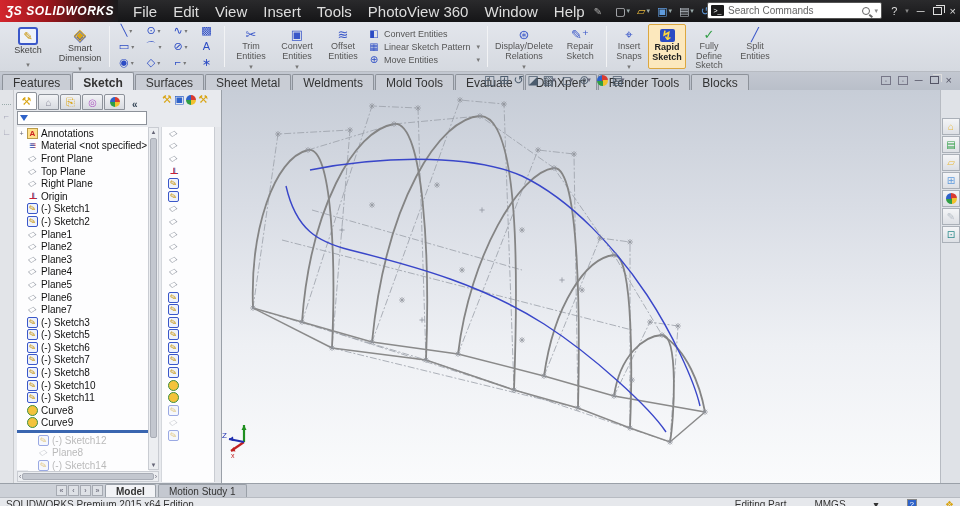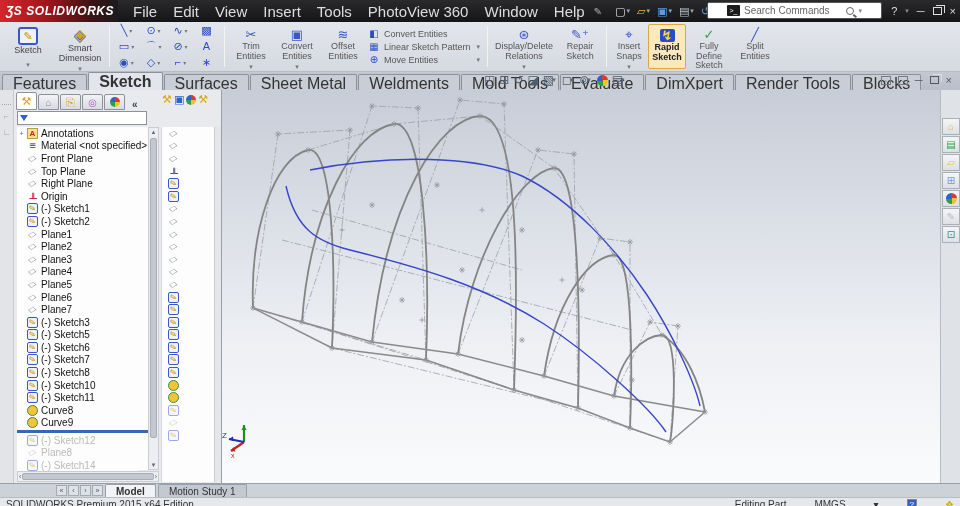--- a/index.html
+++ b/index.html
@@ -14,21 +14,21 @@
   .menu-item{padding:3px 7px;color:#ddd;font-size:15px;cursor:default;}
   .pin{color:#aaa;margin-left:2px;font-size:10px;}
   .qbar{display:flex;align-items:center;margin-left:10px;gap:1px;}
   .qbtn{display:flex;align-items:center;padding:2px 3px;gap:1px;}
   .qbtn .g{font-size:11px;line-height:11px;}
   .qbtn .caret{font-size:7px;color:#9aa;}
   .c-white{color:#e6e9ee;} .c-gold{color:#e8b93c;} .c-blue{color:#5f9bdd;} .c-gray{color:#b9c0c8;}
   .traffic-icon{width:5px;height:11px;background:#222;border-radius:2px;position:relative;}
   .traffic-icon::before{content:"";position:absolute;left:1px;top:1px;width:3px;height:3px;border-radius:50%;background:#e33;box-shadow:0 3.5px 0 #ec2,0 7px 0 #3c3;width:3px;}
   .doc-title{position:absolute;left:500px;top:0;height:22px;display:flex;align-items:center;color:#d9d9d9;font-size:11px;width:150px;justify-content:center;}
-  .search-box{position:absolute;right:78px;top:2px;width:175px;height:17px;background:#fff;border:1px solid #555;border-radius:2px;display:flex;align-items:center;padding:0 19px;gap:4px;color:#777;}
+  .search-box{position:absolute;right:78px;top:2px;width:175px;height:17px;background:#fff;border:1px solid #555;border-radius:2px;display:flex;align-items:center;padding:0 3px;gap:4px;color:#777;}
   .console-ic{width:13px;height:11px;background:#1b1b1b;color:#fff;font-size:7px;line-height:11px;text-align:center;border-radius:1px;flex:none;}
   .search-text{flex:1;font-size:10px;color:#666;}
   .mag{width:8px;height:8px;border:1.4px solid #666;border-radius:50%;position:relative;flex:none;}
   .mag::after{content:"";position:absolute;left:6px;top:7px;width:4px;height:1.5px;background:#666;transform:rotate(40deg);}
   .search-caret{font-size:7px;color:#888;}
   .win-ctrls{position:absolute;right:4px;top:0;height:22px;display:flex;align-items:center;gap:8px;color:#ddd;}
   .help-q{font-size:11px;}
   .wc{font-size:11px;line-height:11px;}
   .wc-restore{width:9px;height:8px;border:1px solid #ddd;position:relative;}
   .wc-restore::before{content:"";position:absolute;left:2px;top:-3px;width:8px;height:7px;border:1px solid #ddd;border-bottom:none;border-left:none;}
@@ -48,21 +48,21 @@
   .smallbtn .ic{font-size:13px;line-height:13px;color:#3a57c9;}
   .smallbtn.pressed{background:#fce8bd;border:1px solid #dca73f;border-radius:2px;color:#222;font-weight:bold;}
   .rapid-ic{background:#2b4bc4;color:#ffd83a !important;border-radius:2px;width:15px;}
   .rowstack{display:flex;flex-direction:column;justify-content:center;gap:2px;width:118px;padding-left:2px;}
   .rowitem{display:flex;align-items:center;gap:4px;font-size:9px;color:#555;}
   .rowitem .ic{color:#2b4bc4;font-size:10px;width:12px;text-align:center;}
   .rowitem .rc{margin-left:auto;font-size:7px;color:#777;padding-right:4px;}
 
   
   .tabrow{position:absolute;left:0;top:72px;width:960px;height:18px;background:linear-gradient(180deg,#c3c8d1,#b9bfc9);display:flex;align-items:flex-end;}
-  .rtab{height:16px;padding:0 10px;display:flex;align-items:flex-start;background:#c9cdd5;border:1px solid #8d929a;border-bottom:none;margin-right:1px;font-size:16px;color:#333;border-radius:2px 2px 0 0;margin-top:7px;}
+  .rtab{height:16px;padding:0 10px;display:flex;align-items:flex-end;background:#c9cdd5;border:1px solid #8d929a;border-bottom:none;margin-right:1px;font-size:12px;color:#333;border-radius:2px 2px 0 0;margin-top:7px;}
   .rtab.active{background:#e2e5eb;font-weight:bold;height:18px;}
   .hud{position:absolute;left:484px;top:1px;display:flex;align-items:center;gap:6px;color:#4d5d6e;}
   .hud .hic{font-size:12px;line-height:14px;}
   .hud .hcaret{font-size:7px;color:#667;margin-left:-3px;}
   .ball-icon{width:11px;height:11px;border-radius:50%;background:conic-gradient(#d93b30 0 25%,#f2c12e 25% 50%,#2f9e44 50% 75%,#2e62c9 75% 100%);display:inline-block;}
   .mdi-ctrls{position:absolute;right:8px;top:2px;display:flex;align-items:center;gap:7px;color:#556;}
   .mdi-box{width:10px;height:9px;border:1px solid #778;font-size:6px;text-align:center;line-height:8px;color:#778;}
 
   
   .leftstrip{position:absolute;left:0;top:90px;width:14px;height:393px;background:#e2e4e8;border-right:1px solid #c8cace;}
@@ -91,21 +91,21 @@
   .grayed .tlabel{color:#777;}
   .annotations-icon{background:#ffe08a;border:1px solid #b99b4a;color:#c22;font-weight:bold;}
   .annotations-icon::before{content:"A";font-size:8px;}
   .material-icon::before{content:"≡";color:#2a62c9;font-size:10px;text-shadow:1px 0 0 #d33;}
   .plane-icon::before{content:"◇";color:#8d939d;font-size:11px;transform:scaleY(.75) skewX(-14deg);display:inline-block;}
   .origin-icon::before{content:"⊥";color:#c23;font-size:9px;font-weight:bold;text-shadow:1px 0 0 #36c;}
   .sketch-icon{border:1px solid #3a57c9;border-radius:2px;background:#eef2fb;}
   .sketch-icon::before{content:"✎";color:#c79100;font-size:8px;transform:rotate(-15deg);display:inline-block;}
   .curve-icon{border-radius:50%;background:#f3c33c;border:1.6px solid #3f8f3f;}
   .rollback{position:absolute;left:3px;top:340px;width:131px;height:3px;background:#3a66b0;}
-  .tree-after{position:absolute;left:3px;top:344px;width:121px;background:#fdfdfe;}
+  .tree-after{position:absolute;left:14px;top:344px;width:121px;background:#fdfdfe;}
   .vscroll{position:absolute;left:134px;top:37px;width:11px;height:343px;background:#eceef1;border:1px solid #c9ccd2;}
   .vthumb{position:absolute;left:1px;top:10px;width:7px;height:300px;background:#c3c7cf;border:1px solid #a9adb6;border-radius:2px;}
   .varr{position:absolute;left:0;width:9px;font-size:6px;color:#667;text-align:center;}
   .hscroll{position:absolute;left:3px;top:381px;width:142px;height:11px;background:#eceef1;border:1px solid #c9ccd2;display:flex;align-items:center;justify-content:space-between;padding:0 1px;font-size:7px;color:#667;}
   .hthumb{height:7px;flex:1;margin:0 1px;background:#c3c7cf;border:1px solid #a9adb6;border-radius:2px;}
   .minipane{position:absolute;left:147px;top:37px;width:53px;height:355px;background:#fdfdfe;border-left:1px solid #d4d7dc;overflow:hidden;}
   .mrow{height:12.6px;display:flex;align-items:center;padding-left:6px;}
   .mini-scroll{position:absolute;left:200px;top:37px;width:7px;height:355px;background:#e4e6ea;border-left:1px solid #c9ccd2;}
 
   

